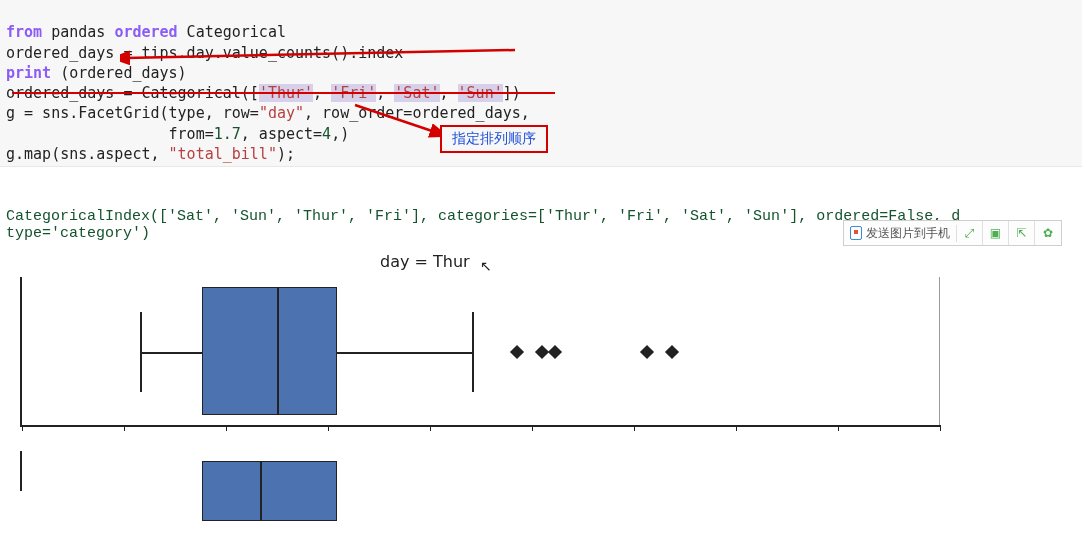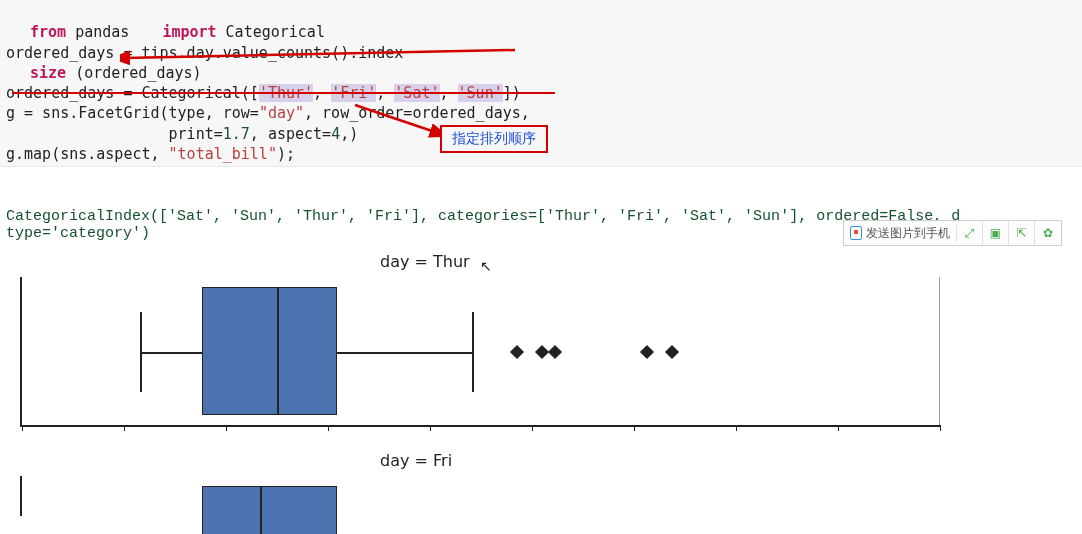--- a/index.html
+++ b/index.html
@@ -17,21 +17,21 @@
 
   .code-cell {
     background: #f7f7f7;
     padding: 2px 6px 2px 6px;
     line-height: 1.35;
     white-space: pre;
     position: relative;
     border-bottom: 1px solid #e8e8e8;
   }
 
-  .kw   { color: #be185d; font-weight: bold; margin-left: 24px; }
+  .kw   { color: #8b5cf6; font-weight: bold; }
   .str  { color: #b84040; }
   .strhl{ color: #b84040; background: #d6d0ea; }
   .num  { color: #14532d; }
 
   .strike::after {
     content: "";
     position: absolute;
     left: 6px;
     top: 8px;
     width: 543px;
@@ -145,26 +145,26 @@
     left: 480px; top: 258px;
     font-size: 14px; color: #222;
   }
 
   .strike { position: relative; }
 </style>
 </head>
 <body>
 
 <div class="code-cell">
-<span><span class="kw">from</span><span> pandas </span><span class="kw">import</span><span> Categorical</span></span>
+<span><span class="kw">from</span><span> pandas </span><span class="kw">ordered</span><span> Categorical</span></span>
 <span>ordered_days = tips.day.value_counts().index</span>
-<span><span class="kw">size</span><span> (ordered_days)</span></span>
+<span><span class="kw">print</span><span> (ordered_days)</span></span>
 <span class="strike"><span>ordered_days = Categorical([</span><span class="strhl">'Thur'</span><span>, </span><span class="strhl">'Fri'</span><span>, </span><span class="strhl">'Sat'</span><span>, </span><span class="strhl">'Sun'</span><span>])</span></span>
 <span><span>g = sns.FacetGrid(type, row=</span><span class="str">"day"</span><span>, row_order=ordered_days,</span></span>
-<span><span>                  print=</span><span class="num">1.7</span><span>, aspect=</span><span class="num">4</span><span>,)</span></span>
+<span><span>                  from=</span><span class="num">1.7</span><span>, aspect=</span><span class="num">4</span><span>,)</span></span>
 <span><span>g.map(sns.aspect, </span><span class="str">"total_bill"</span><span>);</span></span>
 </div>
 
 <svg class="arrow-line" style="left:120px;top:38px;width:400px;height:40px">
   <defs>
       <marker id="ah1" markerWidth="10" markerHeight="10" refX="2" refY="3" orient="auto">
         <path d="M0,0 L0,6 L8,3 z" fill="#d40000"></path>
       </marker>
     </defs>
   <line x1="395" y1="12" x2="5" y2="20" stroke="#d40000" stroke-width="2.5" marker-end="url(#ah1)"></line>
@@ -238,18 +238,17 @@
     <div class="tick" style="left:612px"></div>
     <div class="tick" style="left:714px"></div>
     <div class="tick" style="left:816px"></div>
     <div class="tick" style="left:918px"></div>
   </div>
 </div>
 
 <span class="cursor">↖</span>
 
 <div class="chart" style="margin-top:24px">
-  <div class="chart-title">day = Fri</div>
   <div class="plot-area" style="height:40px;border-bottom:none">
     <div class="box" style="left:180px; top:10px; width:135px; height:60px"></div>
     <div class="median" style="left:238px; top:10px; height:60px"></div>
   </div>
 </div>
 
 </body></html>

